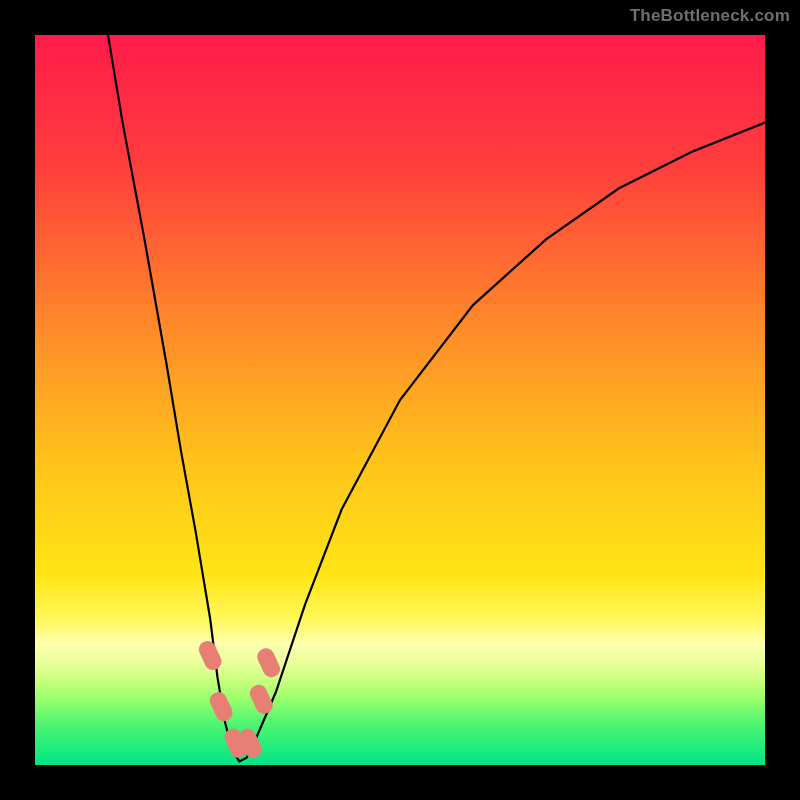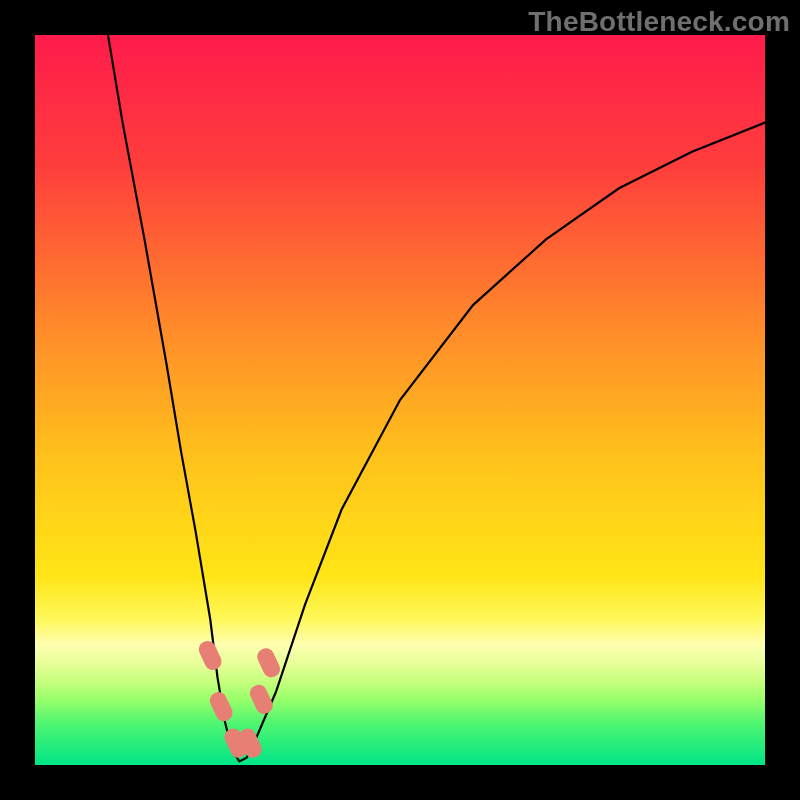--- a/index.html
+++ b/index.html
@@ -31,21 +31,21 @@
     left: 0;
     top: 0;
     width: 100%;
     height: 100%;
   }
   .watermark {
     position: absolute;
     top: 6px;
     right: 10px;
     font-family: Arial, Helvetica, sans-serif;
-    font-size: 28px;
+    font-size: 17px;
     font-weight: 600;
     color: #6f6f6f;
     letter-spacing: 0.2px;
   }
   svg.curve {
     position: absolute;
     left: 0;
     top: 0;
     width: 100%;
     height: 100%;

